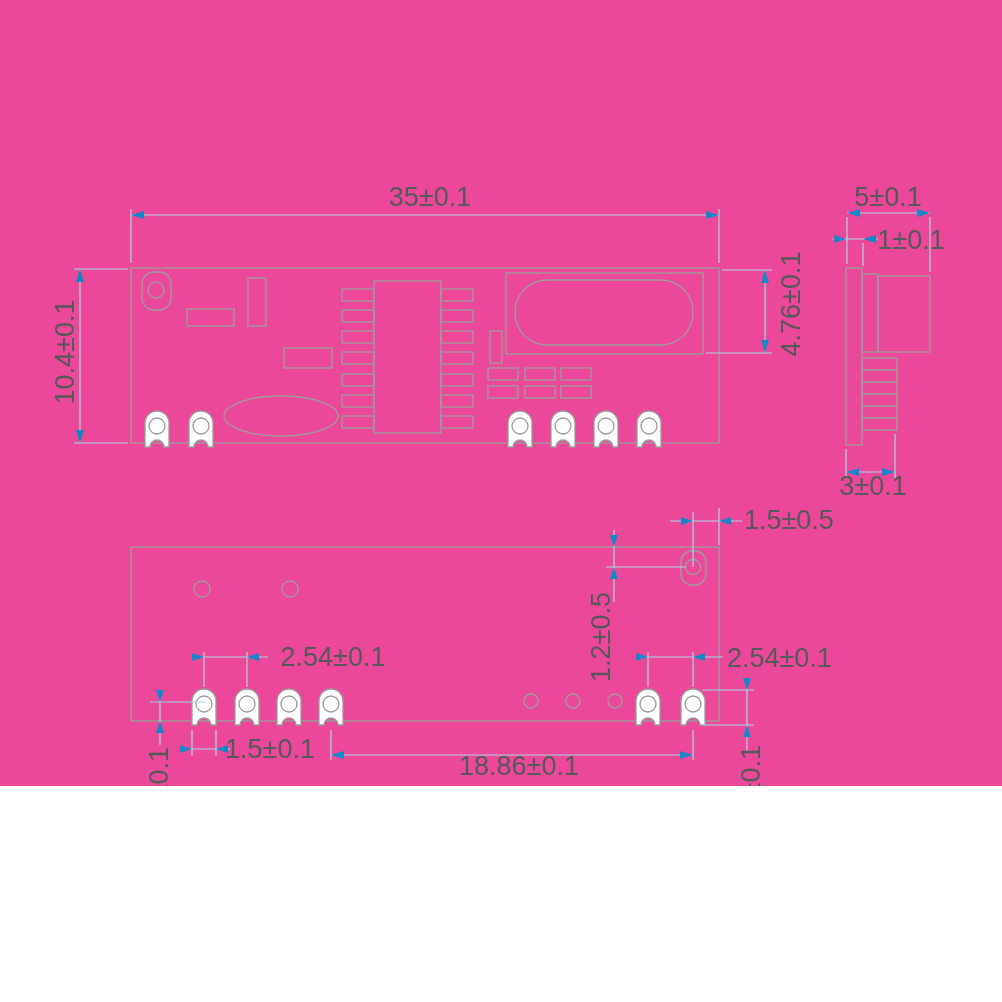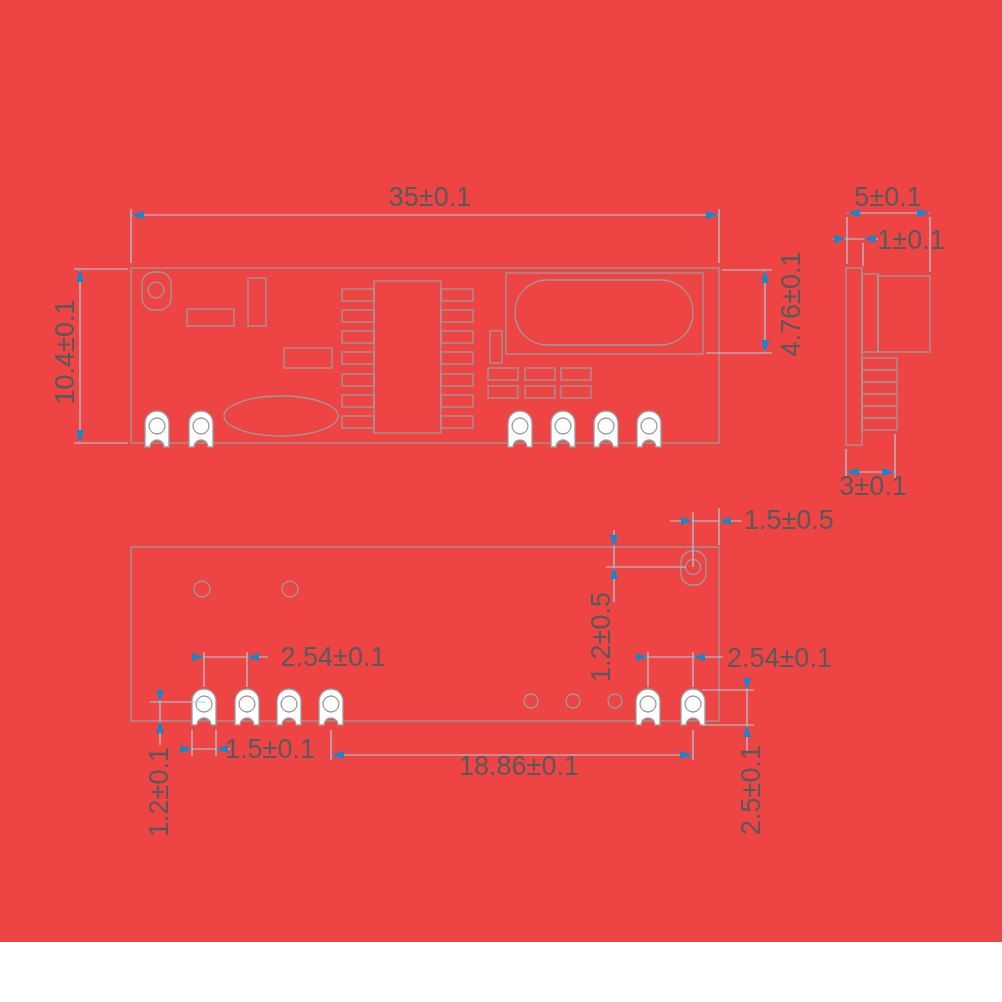--- a/index.html
+++ b/index.html
@@ -1,16 +1,16 @@
 <!DOCTYPE html>
 <html style="--outline: #9b9b9b; --dimline: #a6d4de; --arrow: #1687c8; --textcol: #58595b;"><head>
 <meta charset="utf-8">
 <style>
   html,body{margin:0;padding:0;background:#ffffff;}
-  .canvas{position:relative;width:1002px;height:942px;background:#ef4444;overflow:hidden;
+  .canvas{position:relative;width:1002px;height:786px;background:#ec4899;overflow:hidden;
           font-family:"Liberation Sans",sans-serif;}
   svg{position:absolute;top:0;left:0;}
   .outline{fill:none;stroke:var(--outline,#9b9b9b);stroke-width:1.3;}
   .fillw{fill:#ffffff;stroke:var(--outline,#9b9b9b);stroke-width:1.3;}
   .dim{stroke:var(--dimline,#a6d4de);stroke-width:1.2;fill:none;}
   .arr{fill:var(--arrow,#1687c8);stroke:none;}
   .dimtext{fill:var(--textcol,#58595b);font-family:"Liberation Sans",sans-serif;font-size:27px;}
 </style>
 </head>
 <body>

